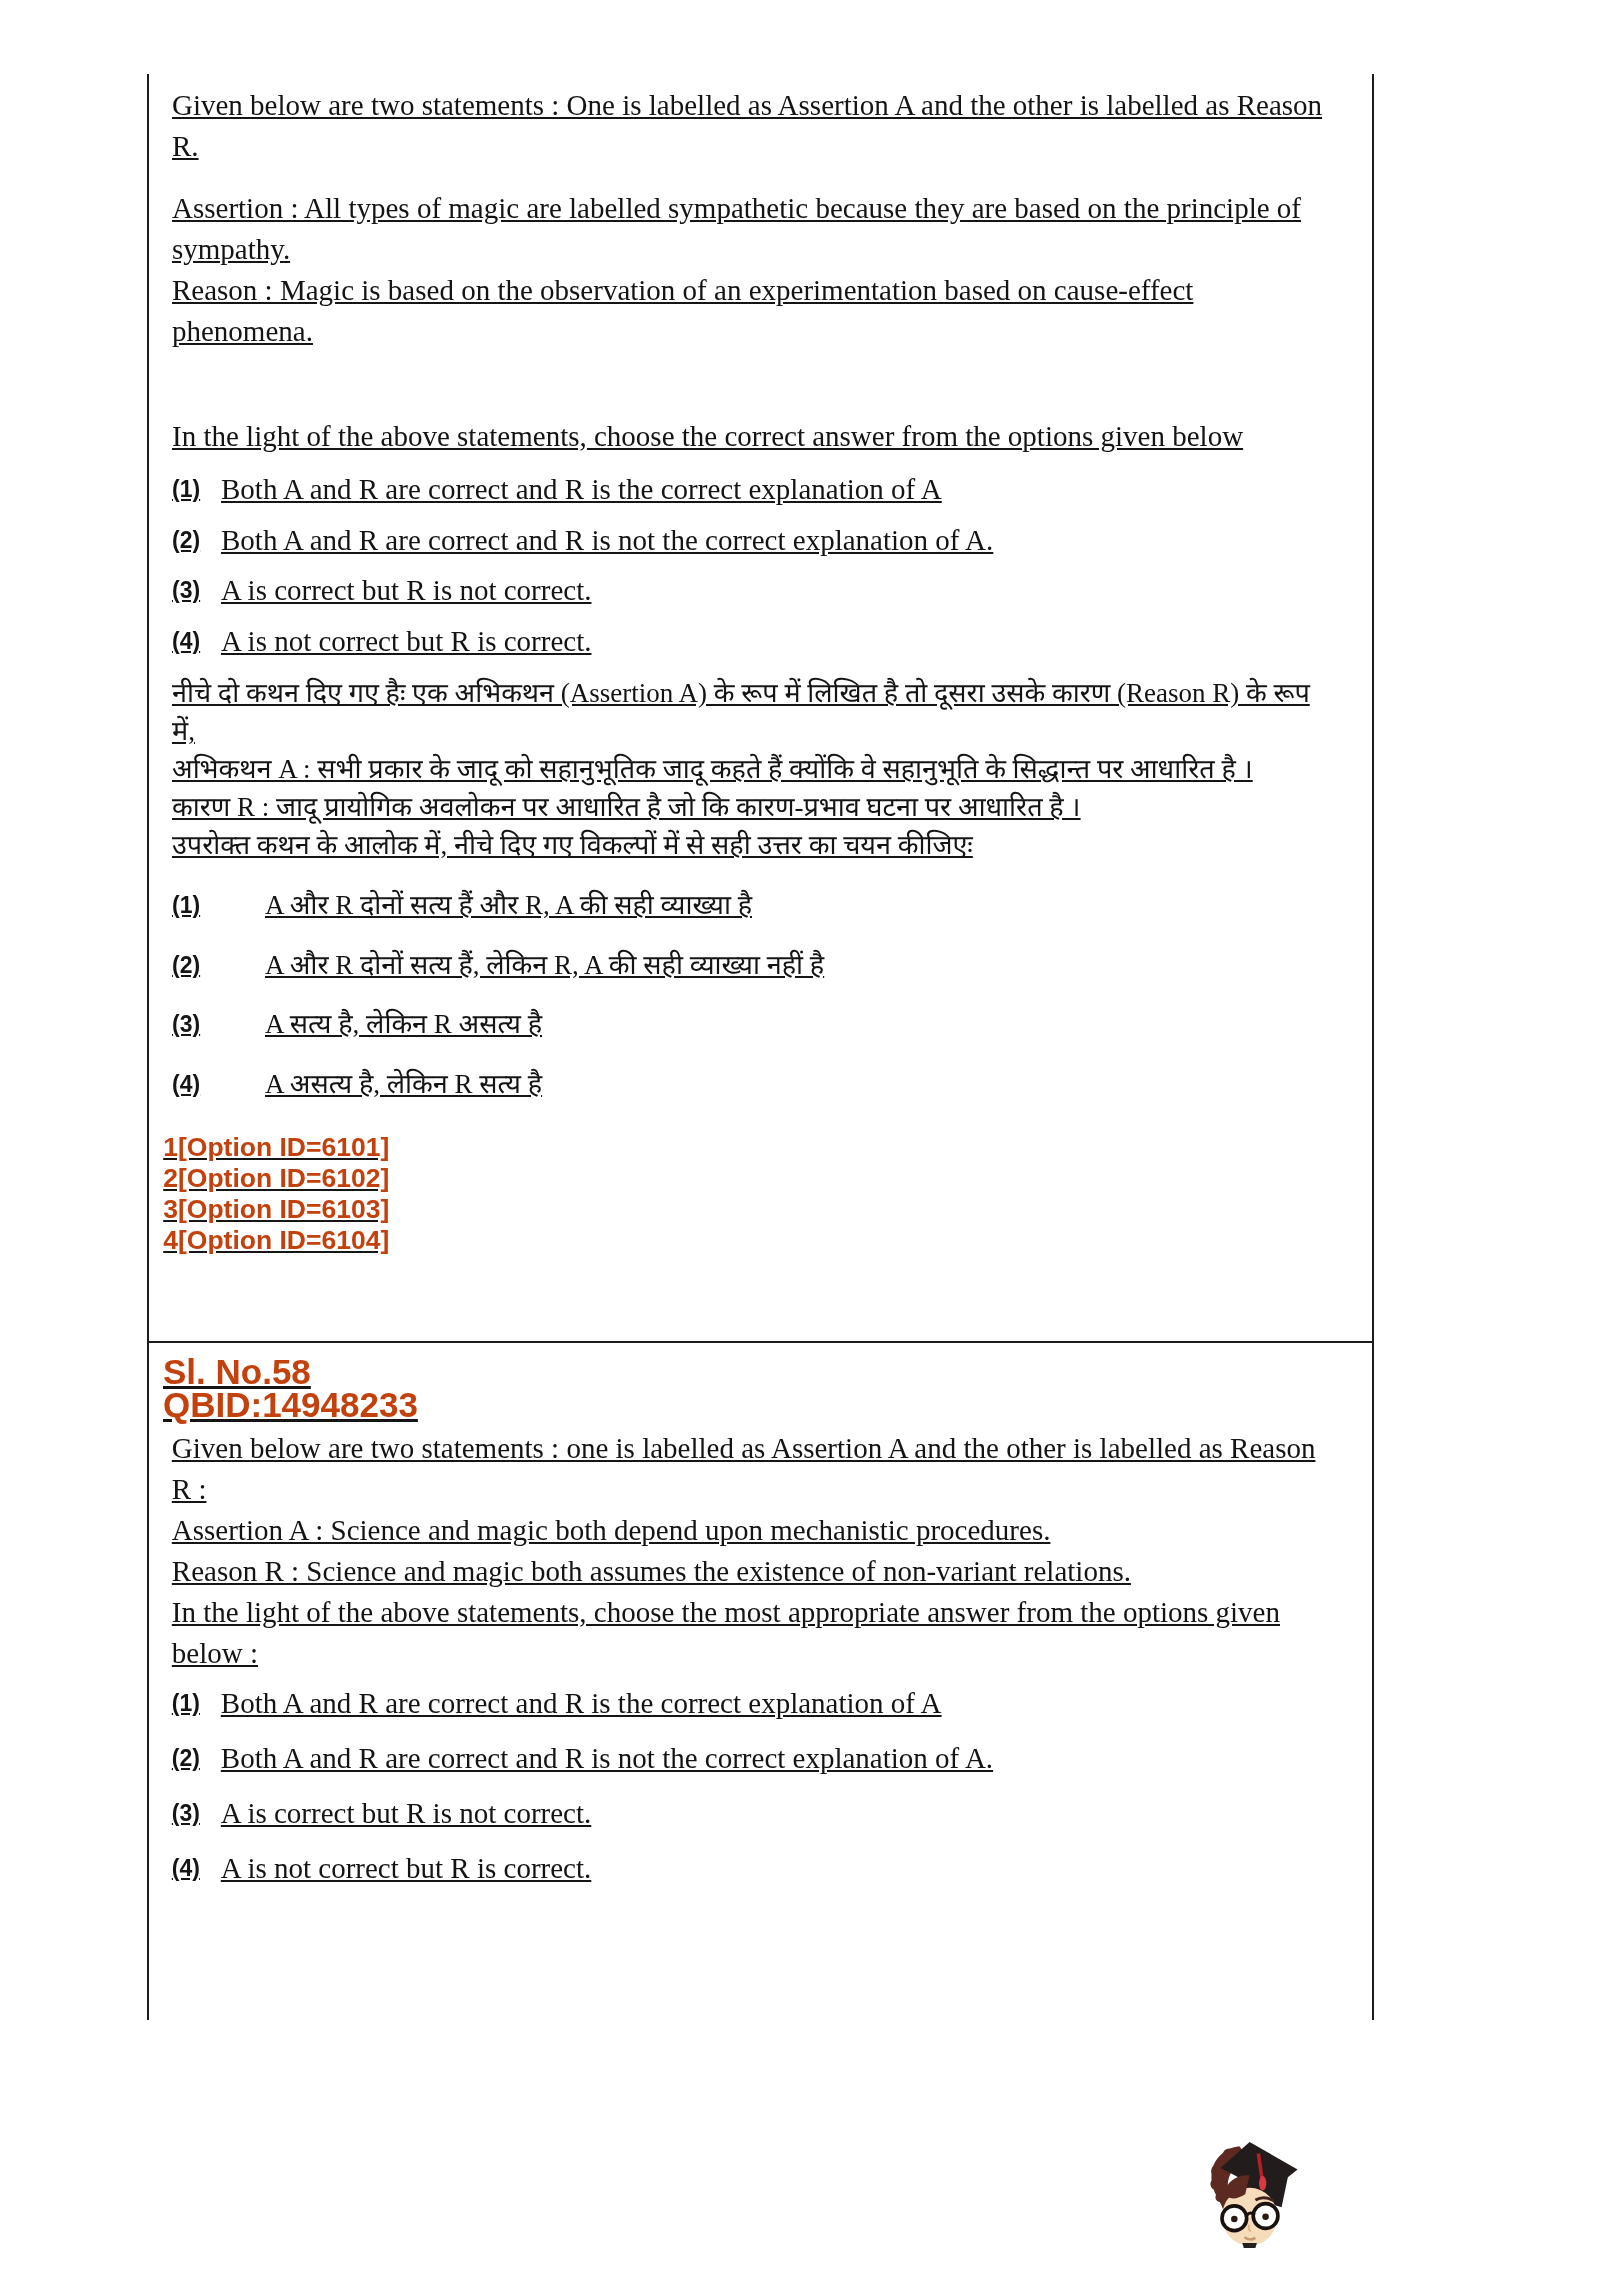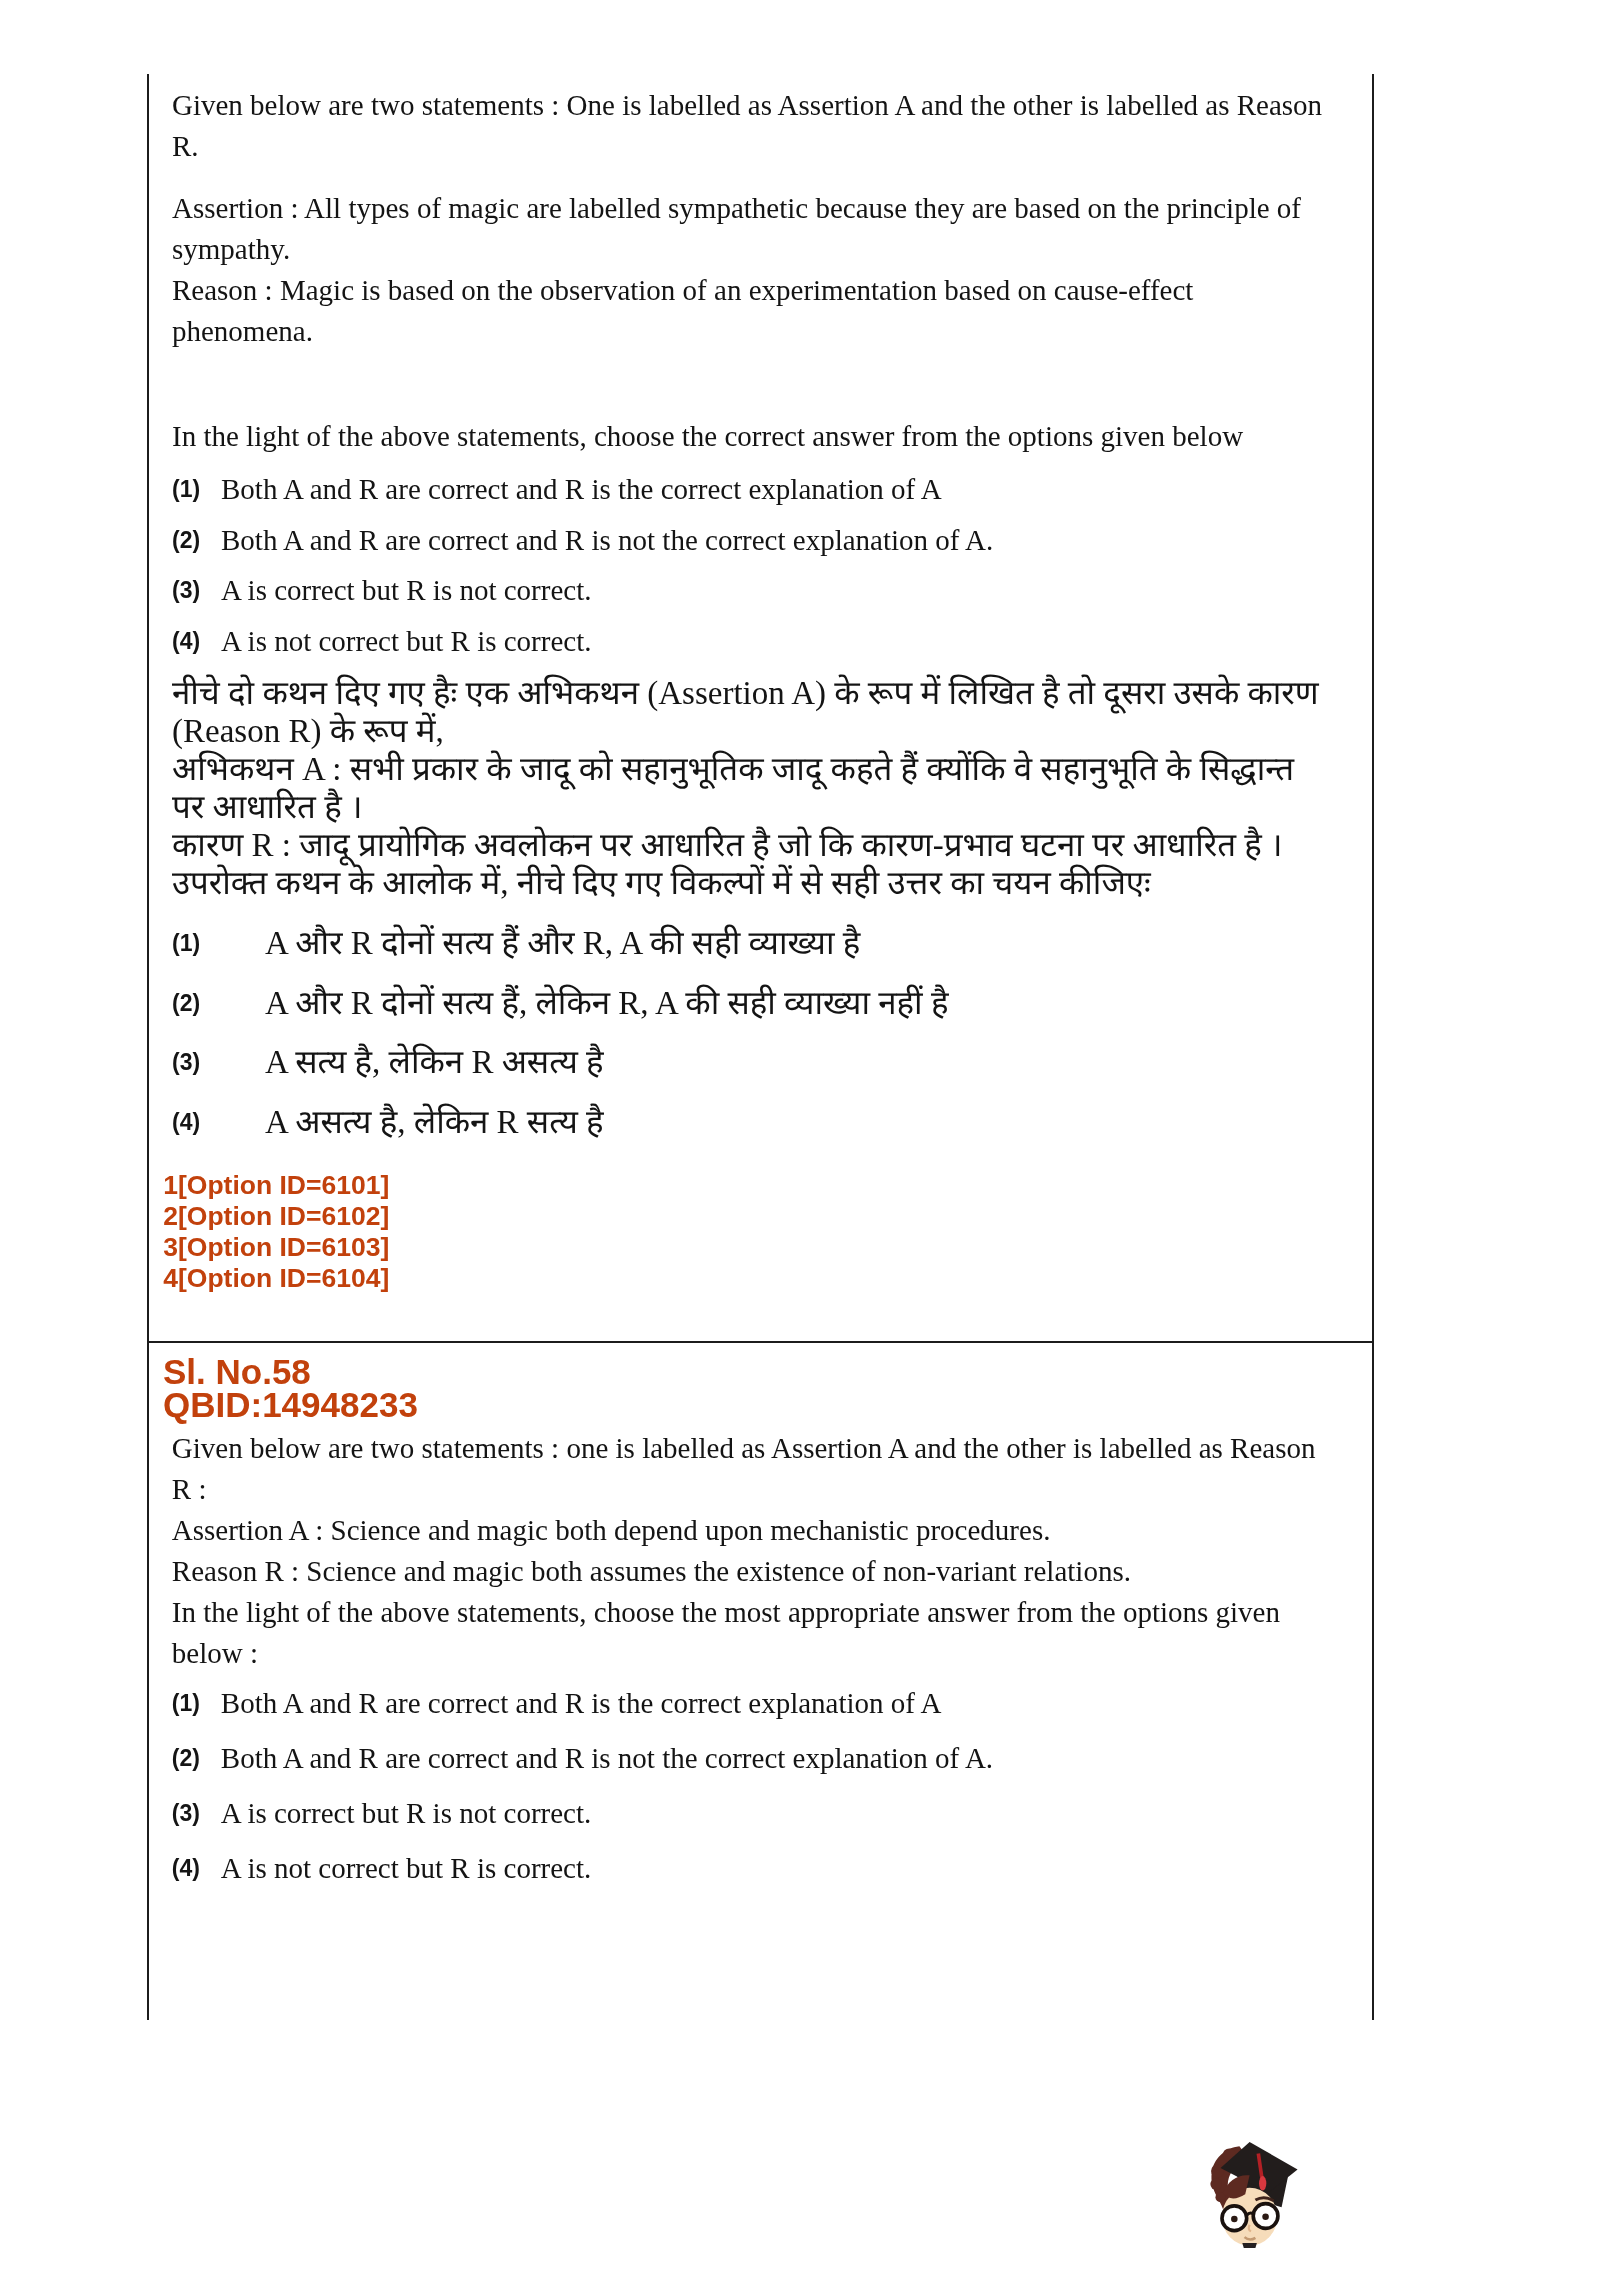--- a/index.html
+++ b/index.html
@@ -10,40 +10,40 @@
     background:#ffffff;
     overflow:hidden;
     color:#151515;
   }
   .qbox {
     position:absolute;
     left:147px; top:74px;
     width:1227px; height:1946px;
     border-left:2.6px solid #1c1c1c;
     border-right:2.6px solid #1c1c1c;
-    display:flex; flex-direction:column;
+    display:flex; flex-direction:column;text-decoration:underline;
   }
   .cell-a {
     height:1267px;
     padding:10.6px 43px 0 23px;
     overflow:hidden;
   }
   .cell-b {
     flex:1;
     border-top:2.6px solid #1c1c1c;
     padding:12.4px 43px 0 14px;
     overflow:hidden;
   }
   .serif {
     font-family:"Liberation Serif","DejaVu Serif",serif;
     font-size:29px; line-height:41px; color:#141414;
   }
   .hindi {
     font-family:"Liberation Serif","DejaVu Serif",serif;
-    font-size:33px; line-height:38px; color:#141414;
+    font-size:27px; line-height:38px; color:#141414;
   }
   .bsans {
     font-family:"Liberation Sans","DejaVu Sans",sans-serif;
     font-weight:bold; color:#c2410c;
   }
   .gap-after-intro { margin-top:21px; }
   .gap-before-instr { margin-top:64px; }
   .opts { margin-top:12.4px; }
   .opt-row { display:flex; margin-bottom:9.7px; }
   .opt-row .opt-num {

